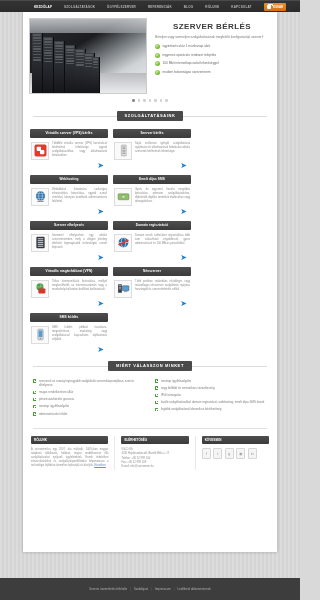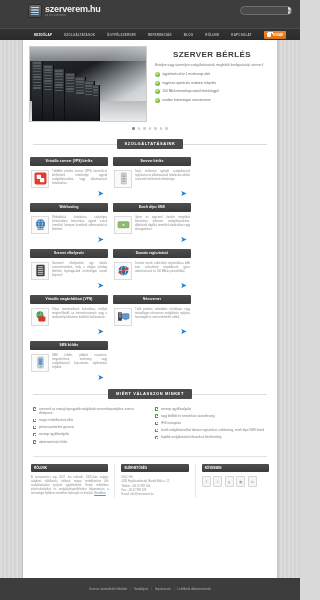--- a/index.html
+++ b/index.html
@@ -127,38 +127,20 @@
   .bottom { position: absolute; left: 0; right: 0; bottom: 0; height: 22px; background: #3d3d3d;
             display: flex; align-items: center; justify-content: center; gap: 3px; }
   .bottom a { font-size: 2.9px; color: #b0b0b0; cursor: pointer; }
   .bsep { font-size: 2.9px; color: #717171; }
 </style>
 </head>
 <body>
 
 <div class="page">
 
-  <div class="topbar">
-    <div class="logo-wrap">
-      <div class="logo-mark">
-        <i></i>
-          <i class="b"></i>
-          <i></i>
-          <i class="b"></i>
-      </div>
-      <div class="logo-text">
-        <div class="logo-title">szerverem.hu</div>
-        <div class="logo-sub">az ön szervere</div>
-      </div>
-    </div>
-    <div class="search-wrap">
-      <input class="search-input" value="" placeholder="" style="">
-      <button class="search-btn">Keresés</button>
-    </div>
-  </div>
 
   <div class="nav">
     <div class="nav-item active">KEZDŐLAP</div>
     <div class="nav-item">SZOLGÁLTATÁSOK</div>
     <div class="nav-item">ÜGYFÉLSZERVER</div>
     <div class="nav-item">REFERENCIÁK</div>
     <div class="nav-item">BLOG</div>
     <div class="nav-item">RÓLUNK</div>
     <div class="nav-item">KAPCSOLAT</div>
     <div class="cart-btn">

